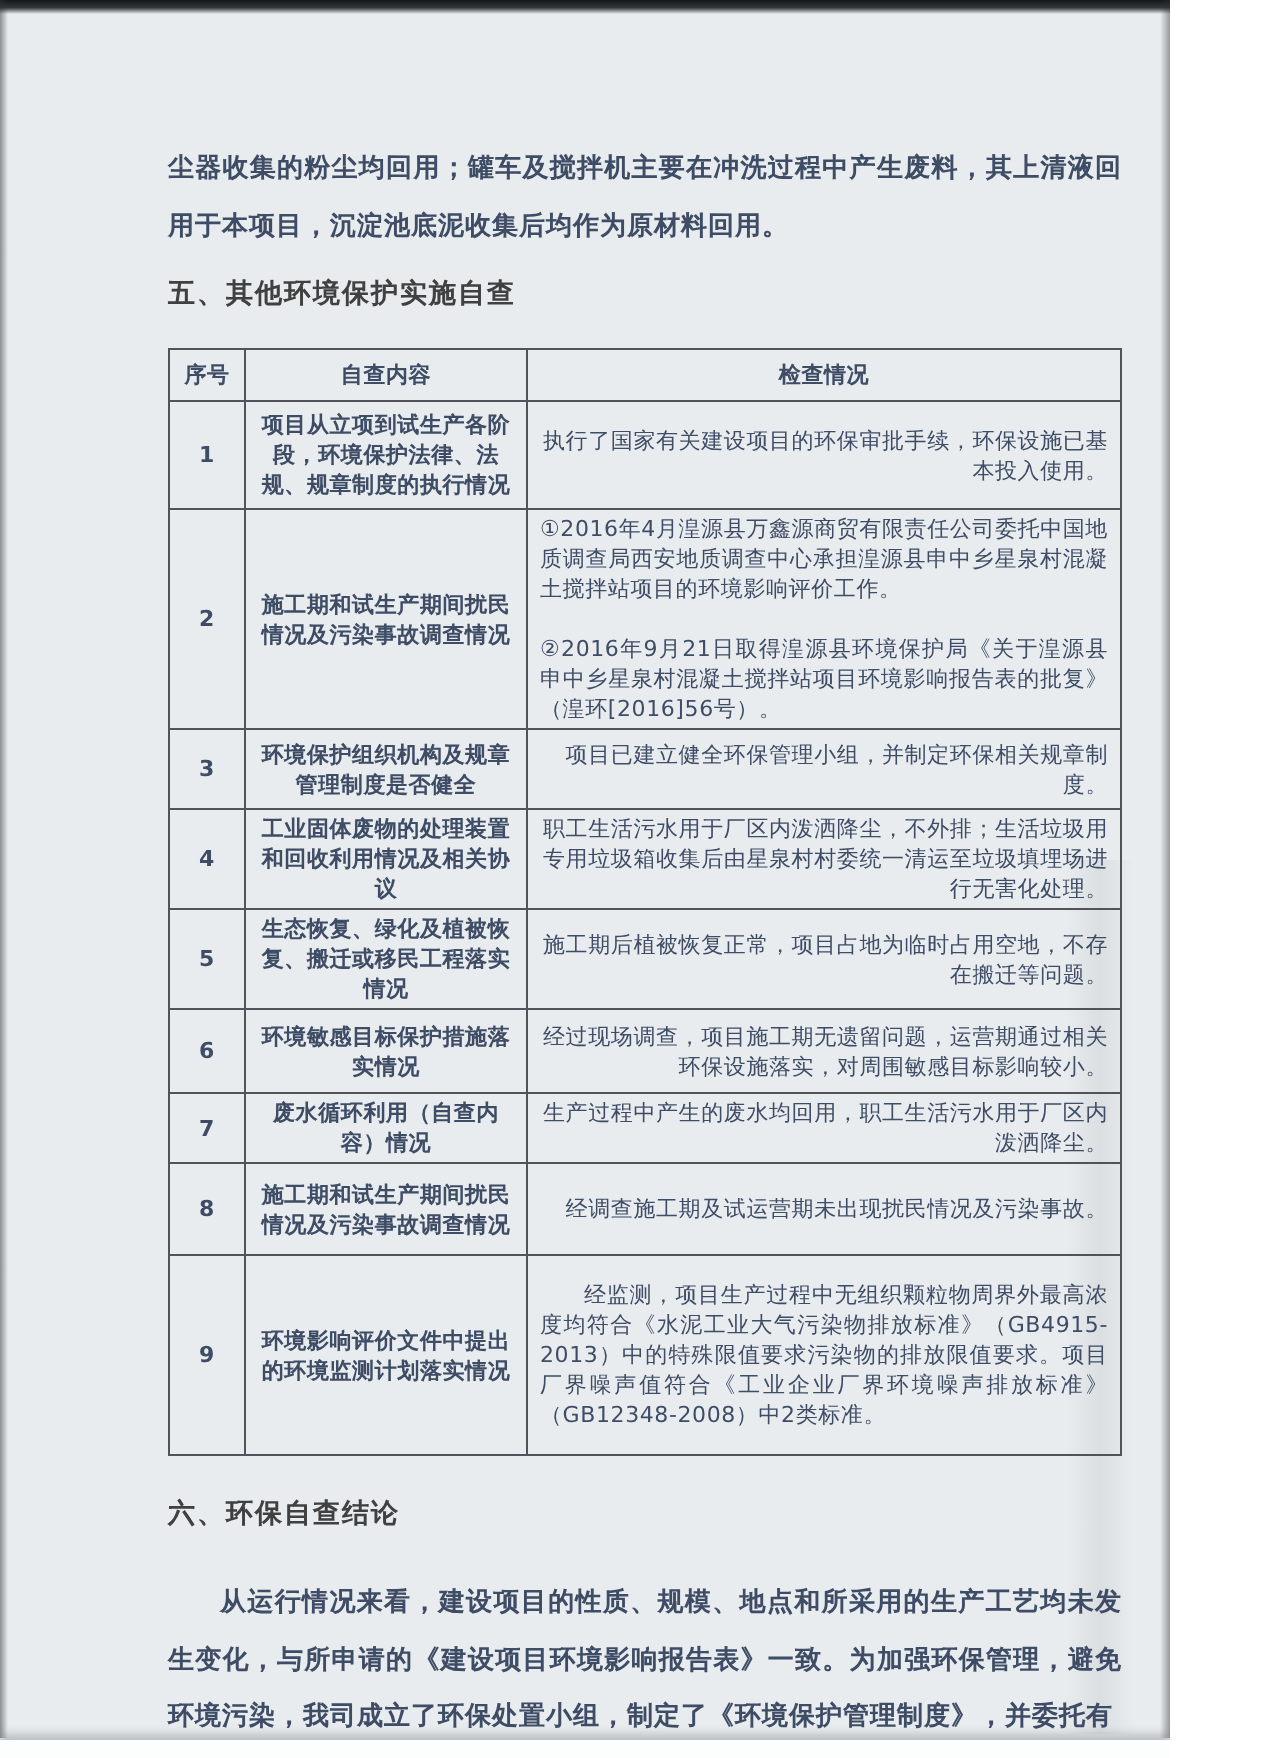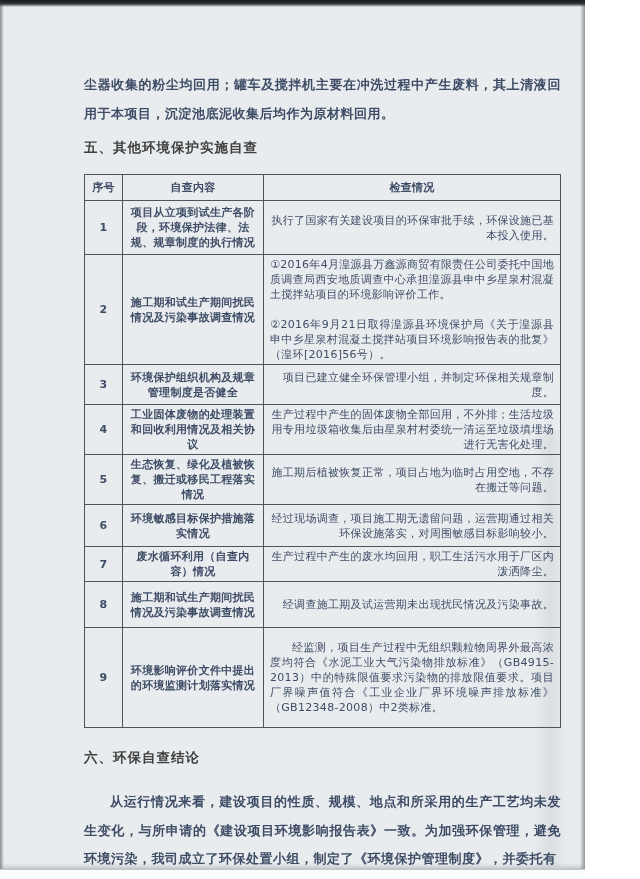--- a/index.html
+++ b/index.html
@@ -95,21 +95,21 @@
 ②2016年9月21日取得湟源县环境保护局《关于湟源县申中乡星泉村混凝土搅拌站项目环境影响报告表的批复》（湟环[2016]56号）。</td>
         </tr>
         <tr class="r3">
           <td class="no">3</td>
           <td class="item">环境保护组织机构及规章管理制度是否健全</td>
           <td class="result">项目已建立健全环保管理小组，并制定环保相关规章制度。</td>
         </tr>
         <tr class="r4">
           <td class="no">4</td>
           <td class="item">工业固体废物的处理装置和回收利用情况及相关协议</td>
-          <td class="result">生产过程中产生的固体废物全部回用，不外排；生活垃圾用专用垃圾箱收集后由星泉村村委统一清运至垃圾填埋场进行无害化处理。</td>
+          <td class="result">职工生活污水用于厂区内泼洒降尘，不外排；生活垃圾用专用垃圾箱收集后由星泉村村委统一清运至垃圾填埋场进行无害化处理。</td>
         </tr>
         <tr class="r5">
           <td class="no">5</td>
           <td class="item">生态恢复、绿化及植被恢复、搬迁或移民工程落实情况</td>
           <td class="result">施工期后植被恢复正常，项目占地为临时占用空地，不存在搬迁等问题。</td>
         </tr>
         <tr class="r6">
           <td class="no">6</td>
           <td class="item">环境敏感目标保护措施落实情况</td>
           <td class="result">经过现场调查，项目施工期无遗留问题，运营期通过相关环保设施落实，对周围敏感目标影响较小。</td>

